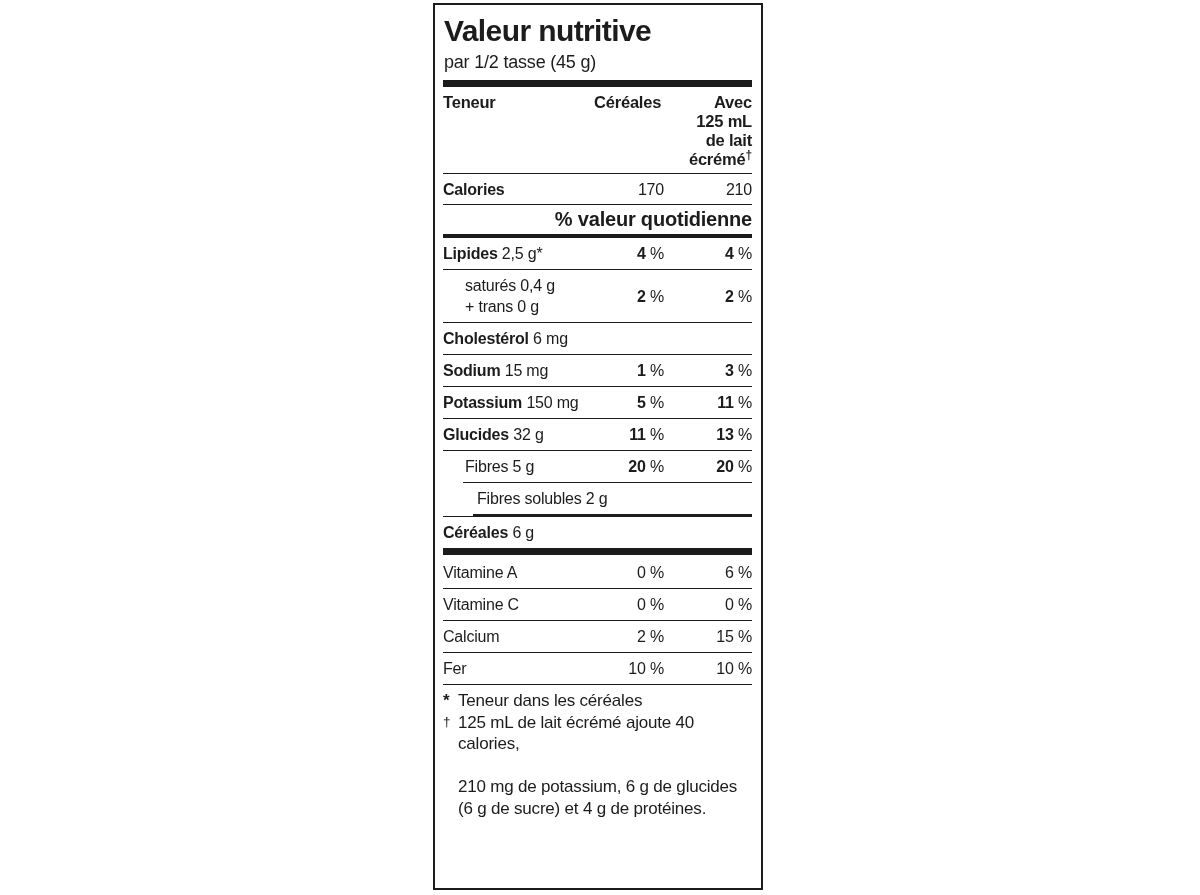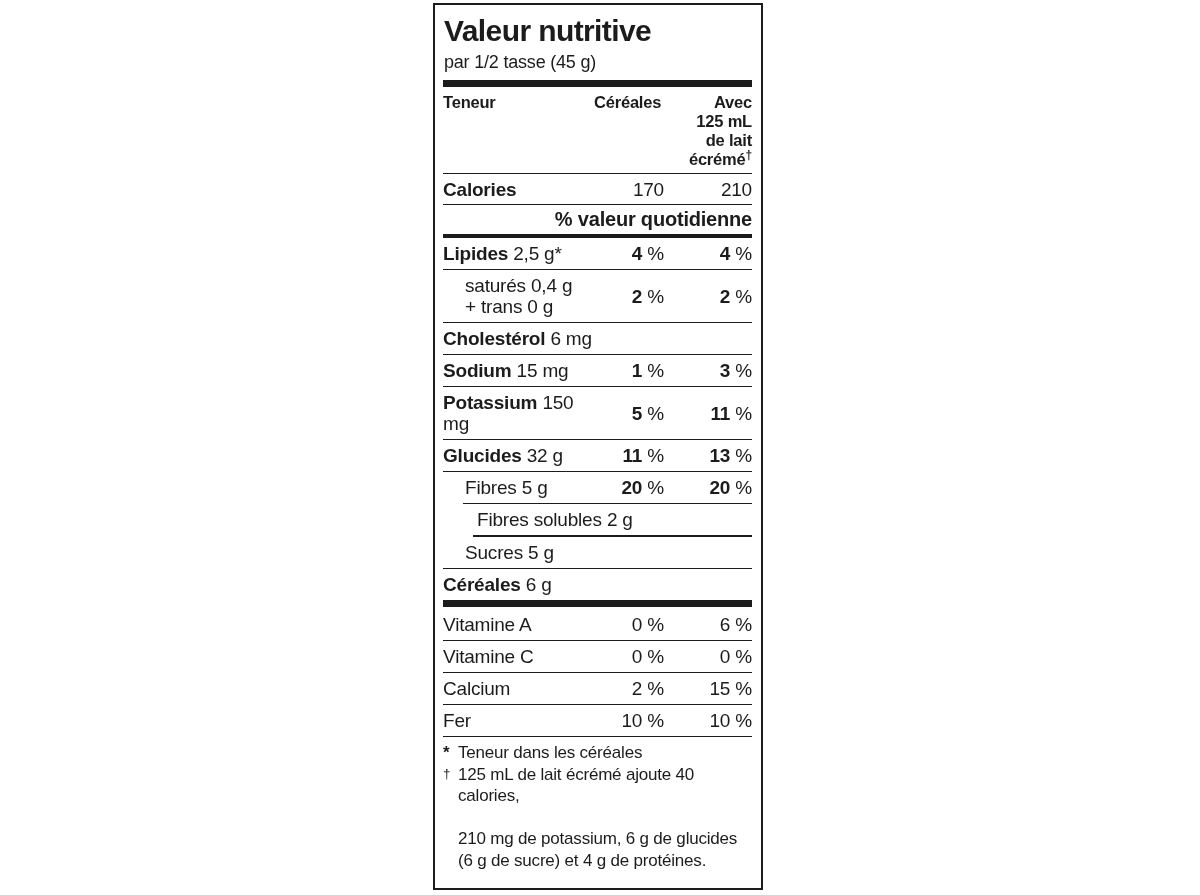--- a/index.html
+++ b/index.html
@@ -15,21 +15,21 @@
     width:330px;height:887px;
     border:2px solid #1c1c1c;background:#ffffff;
     padding:6px 9px 8px 8px;
     overflow:hidden;
   }
   .title{font-size:30px;font-weight:bold;line-height:34px;margin:3px 0 0 1px;letter-spacing:-0.6px;}
   .serving{font-size:18px;line-height:21px;margin:4px 0 7px 1px;}
   .bar{background:#1c1c1c;}
   .bar7{height:7px;}
   .bar4{height:4px;}
-  .row{display:grid;grid-template-columns:1fr 70px 88px;align-items:center;padding:5px 0;font-size:19px;line-height:21px;}
+  .row{display:grid;grid-template-columns:1fr 70px 88px;align-items:center;padding:5px 0;font-size:16px;line-height:21px;}
   .row .v{text-align:right;white-space:nowrap;}
   .row .v b{font-weight:bold;}
   .span-all{grid-column:1 / 4;}
   .bname{font-weight:bold;}
   .t1{padding-left:22px;}
   .t2{padding-left:34px;}
   .rule{height:0;border-bottom:1.6px solid #1c1c1c;}
   .rule.i1{margin-left:20px;}
   .rule.i2{margin-left:30px;}
   .hdr{display:grid;grid-template-columns:1fr 70px 88px;align-items:start;padding:6px 0 4px;font-size:16.5px;font-weight:bold;line-height:19px;}
@@ -129,23 +129,20 @@
   </div>
   <div class="rule i1"></div>
 
   <div class="row">
     <div class="t2 span-all"><span>Fibres solubles</span> <span>2 g</span></div>
   </div>
   <div class="rule i2"></div>
 
   <div class="rule i2"></div>
 
-  <div class="row">
-    <div class="t1 span-all"><span>Sucres</span> <span>5 g</span></div>
-  </div>
   <div class="rule"></div>
 
   <div class="row">
     <div class="span-all"><span class="bname">Céréales</span> <span>6 g</span></div>
   </div>
 
   <div class="bar bar7"></div>
   <div class="gap2"></div>
 
   <div class="row">

